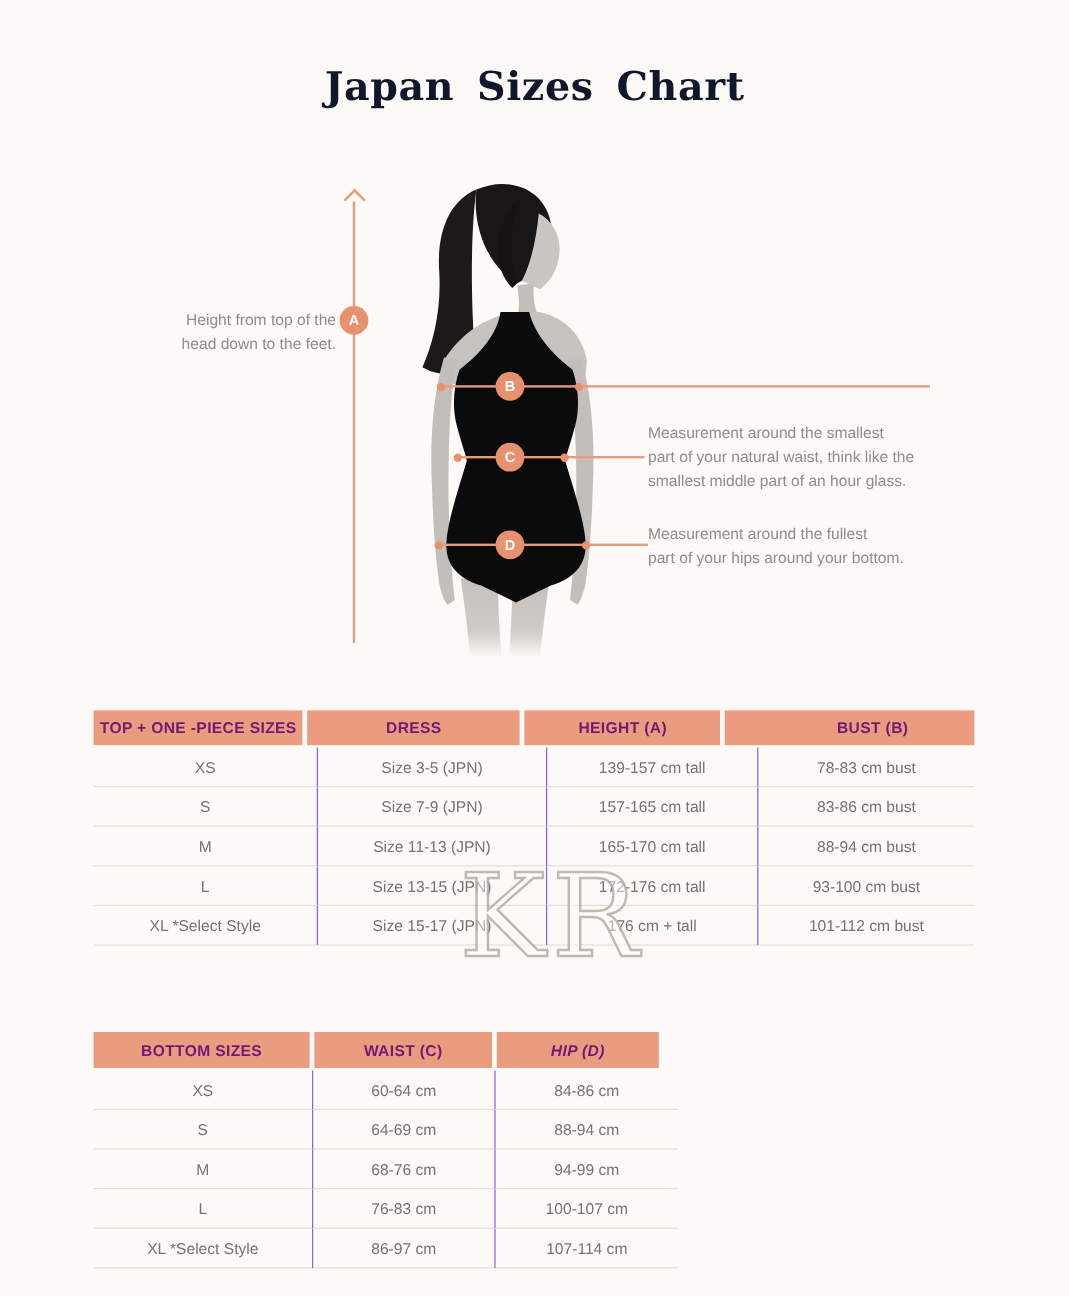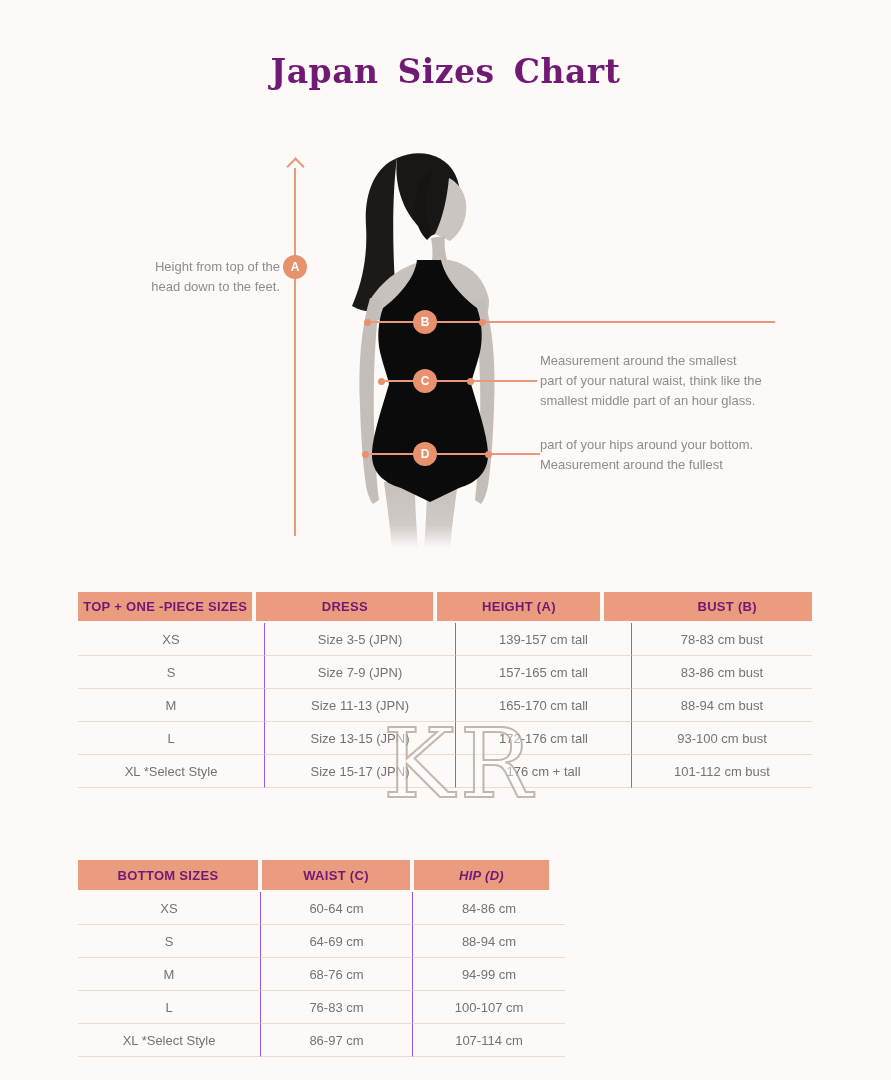--- a/index.html
+++ b/index.html
@@ -4,21 +4,21 @@
 <style>
   html,body{margin:0;padding:0;}
   .page{
     position:relative;width:891px;height:1080px;background:#fdf9f6;
     font-family:"Liberation Sans",sans-serif;overflow:hidden;
   }
   
   .title{
     position:absolute;top:52px;left:0;width:100%;text-align:center;
     font-family:"DejaVu Serif",serif;font-size:33px;font-weight:700;
-    color:#701a75;letter-spacing:.5px;word-spacing:7px;
+    color:#0f172a;letter-spacing:.5px;word-spacing:7px;
   }
   
   .note{position:absolute;font-size:13px;color:#8d8d8d;line-height:20px;}
   .height-note{left:128px;top:257px;width:152px;text-align:right;}
   .v-line{position:absolute;left:294px;top:168px;width:2px;height:368px;background:#e89a7c;}
   .arrow-head{position:absolute;left:289px;top:160px;width:11px;height:11px;
     border-left:2px solid #e89a7c;border-top:2px solid #e89a7c;transform:rotate(45deg);}
   .badge{
     position:absolute;width:24px;height:24px;border-radius:50%;
     background:#e8916e;color:#fff;font-size:12px;font-weight:700;
@@ -127,22 +127,22 @@
   <div class="dot" style="left:362px;top:451px;"></div>
   <div class="dot" style="left:485px;top:451px;"></div>
   <div class="badge" style="left:413px;top:442px;">D</div>
 
   <div class="note" style="left:540px;top:351px;">
     <div>Measurement around the smallest</div>
     <div>part of your natural waist, think like the</div>
     <div>smallest middle part of an hour glass.</div>
   </div>
   <div class="note" style="left:540px;top:435px;">
+    <div>Measurement around the fullest</div>
     <div>part of your hips around your bottom.</div>
-    <div>Measurement around the fullest</div>
   </div>
 
   <div class="watermark">KR</div>
 
   <div class="tbl" id="top-table">
     <div class="tbl-head">
       <div class="th">TOP + ONE -PIECE SIZES</div>
       <div class="th">DRESS</div>
       <div class="th">HEIGHT (A)</div>
       <div class="th">BUST (B)</div>

